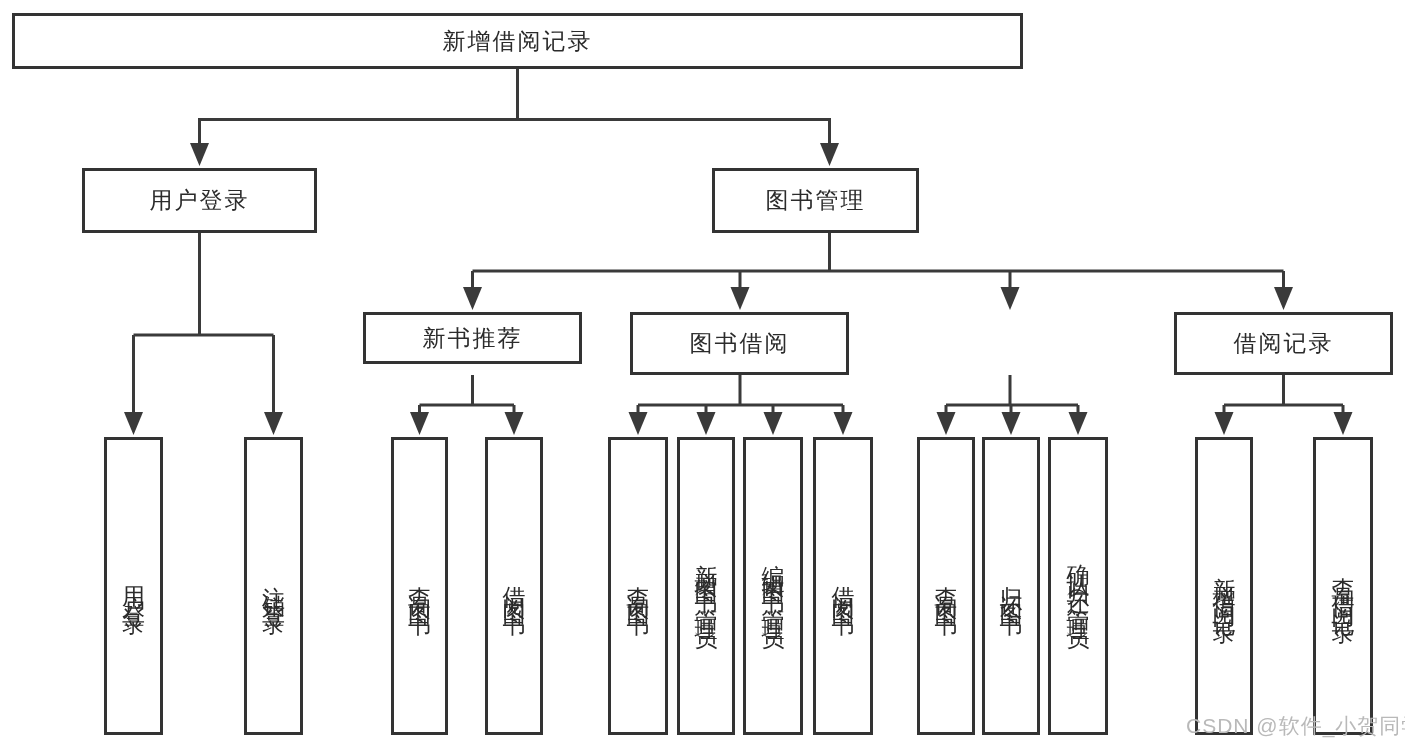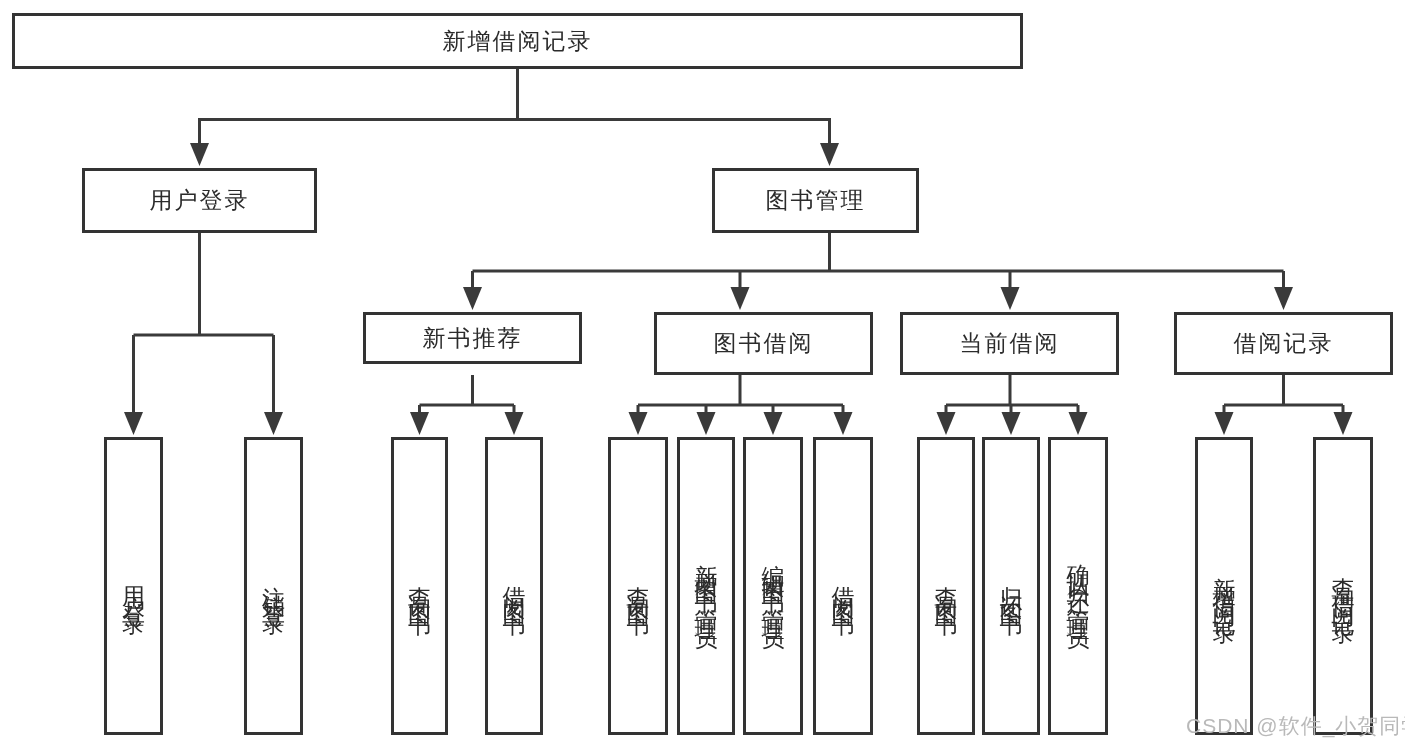--- a/index.html
+++ b/index.html
@@ -104,25 +104,22 @@
   <div class="node h" style="left:82px;top:168px;width:235px;height:65px">
     <span>用户登录</span>
   </div>
   <div class="node h" style="left:712px;top:168px;width:207px;height:65px">
     <span>图书管理</span>
   </div>
 
   <div class="node h" style="left:363px;top:312px;width:219px;height:52px">
     <span>新书推荐</span>
   </div>
-  <div class="node h" style="left:654px;top:312px;width:219px;height:63px">
+  <div class="node h" style="left:630px;top:312px;width:219px;height:63px">
     <span>图书借阅</span>
-  </div>
-  <div class="node h" style="left:900px;top:312px;width:219px;height:63px">
-    <span>当前借阅</span>
   </div>
   <div class="node h" style="left:1174px;top:312px;width:219px;height:63px">
     <span>借阅记录</span>
   </div>
 
   <div class="node v" style="left:104px;top:437px;width:59px;height:298px">
     <span>用户登录</span>
   </div>
   <div class="node v" style="left:244px;top:437px;width:59px;height:298px">
     <span>注销登录</span>

